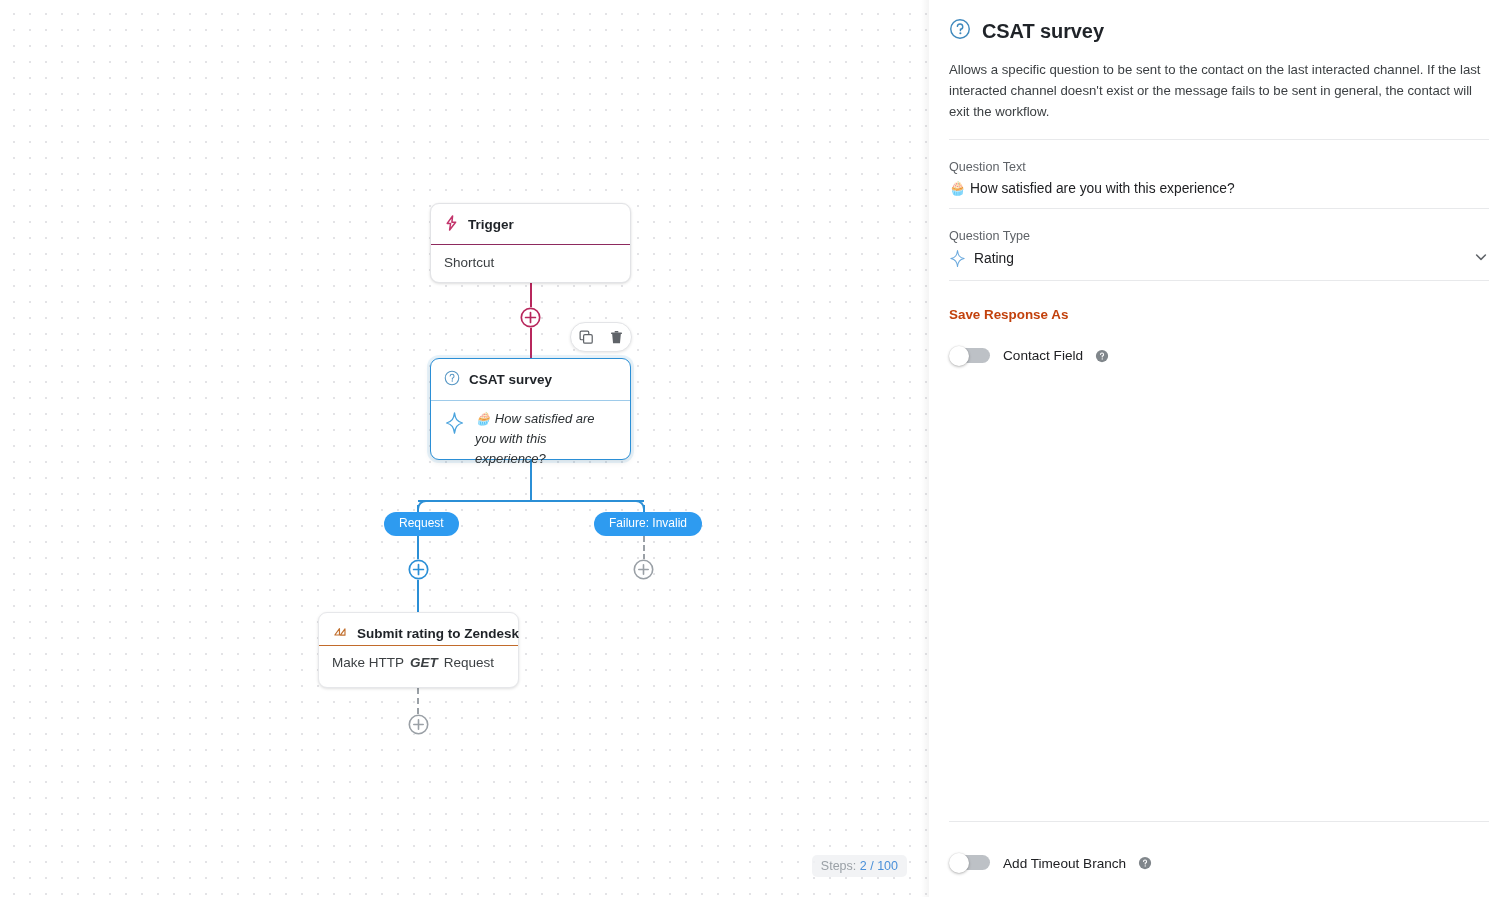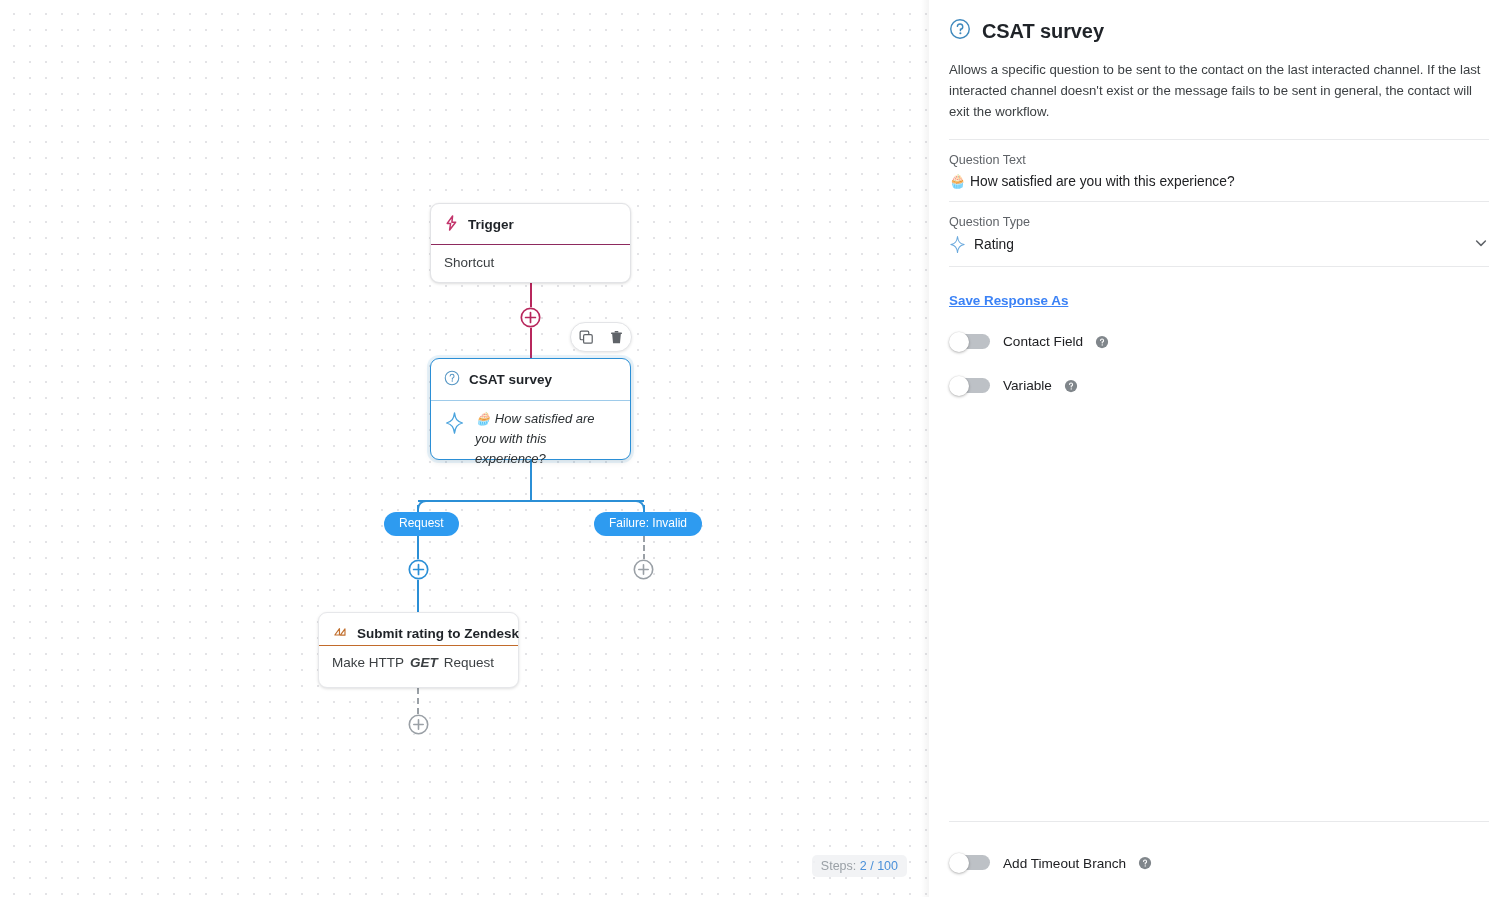--- a/index.html
+++ b/index.html
@@ -170,32 +170,31 @@
   }
   .panel-title { font-size: 20px; font-weight: bold; color: #1f2328; letter-spacing: -0.1px; }
 
   .panel-desc {
     font-size: 13.2px; line-height: 1.58; color: #3c4043;
     margin-top: 10px; width: 540px;
   }
 
   .divider { height: 1px; background: #e8e9eb; margin: 16px 0 0 0; width: 540px; }
 
-  .field-label { font-size: 12.6px; color: #5f6368; margin-top: 13px; }
+  .field-label { font-size: 12.6px; color: #5f6368; margin-top: 20px; }
   .field-value-row {
     display: flex; align-items: center; gap: 8px;
     margin-top: 6px; width: 540px;
   }
   .field-value { font-size: 13.8px; color: #202124; }
   .chev { margin-left: auto; }
 
   .section-title {
-    font-size: 13.4px; font-weight: bold; color: #3b82f6;
+    font-size: 13.4px; font-weight: bold; color: #c2410c;
     margin-top: 26px;
-    text-decoration: underline;
   }
 
   .toggle-row {
     display: flex; align-items: center; gap: 12px;
     margin-top: 24px;
   }
   .toggle {
     position: relative;
     width: 42px; height: 20px;
     flex: 0 0 42px;
@@ -405,34 +404,20 @@
         <span class="toggle-label">Contact Field</span>
         <span class="help-dot">
           <svg width="14" height="14" viewBox="0 0 16 16" aria-hidden="true">
             <circle cx="8" cy="8" r="7" fill="#80868b"></circle>
             <path d="M6.3 6.2 a1.75 1.75 0 1 1 2 1.9 v0.9" fill="none" stroke="#fff" stroke-width="1.25" stroke-linecap="round"></path>
             <circle cx="8.25" cy="11.3" r="0.78" fill="#fff"></circle>
           </svg>
         </span>
       </div>
 
-      <div class="toggle-row">
-        <span class="toggle">
-          <span class="track"></span>
-          <span class="knob"></span>
-        </span>
-        <span class="toggle-label">Variable</span>
-        <span class="help-dot">
-          <svg width="14" height="14" viewBox="0 0 16 16" aria-hidden="true">
-            <circle cx="8" cy="8" r="7" fill="#80868b"></circle>
-            <path d="M6.3 6.2 a1.75 1.75 0 1 1 2 1.9 v0.9" fill="none" stroke="#fff" stroke-width="1.25" stroke-linecap="round"></path>
-            <circle cx="8.25" cy="11.3" r="0.78" fill="#fff"></circle>
-          </svg>
-        </span>
-      </div>
 
       <div class="advanced-wrap">
         <div class="divider"></div>
         <div class="toggle-row" style="margin-top:31px;">
           <span class="toggle">
             <span class="track"></span>
             <span class="knob"></span>
           </span>
           <span class="toggle-label">Add Timeout Branch</span>
           <span class="help-dot">

